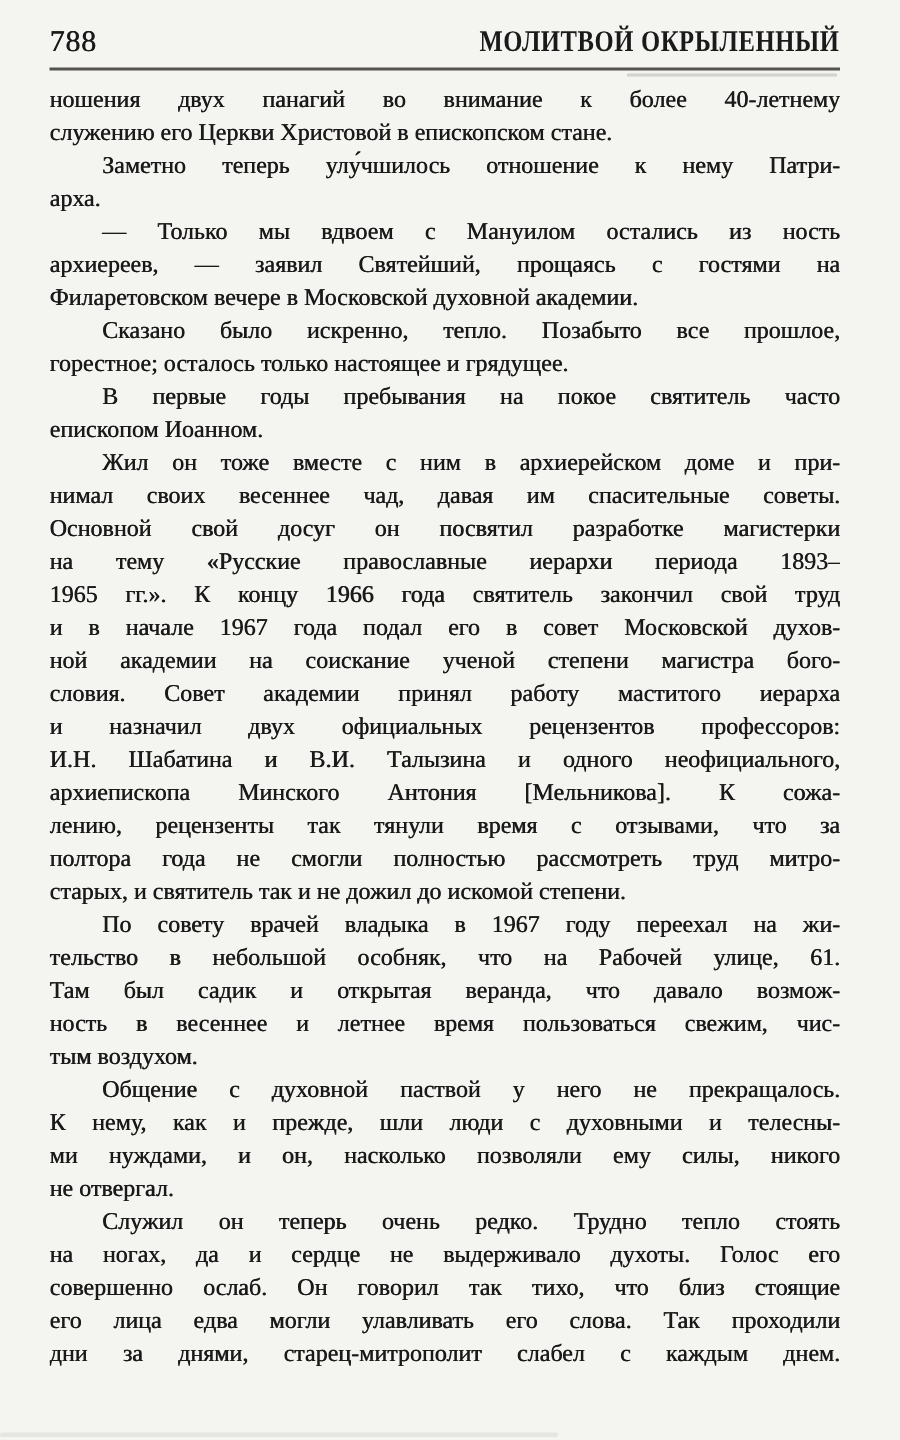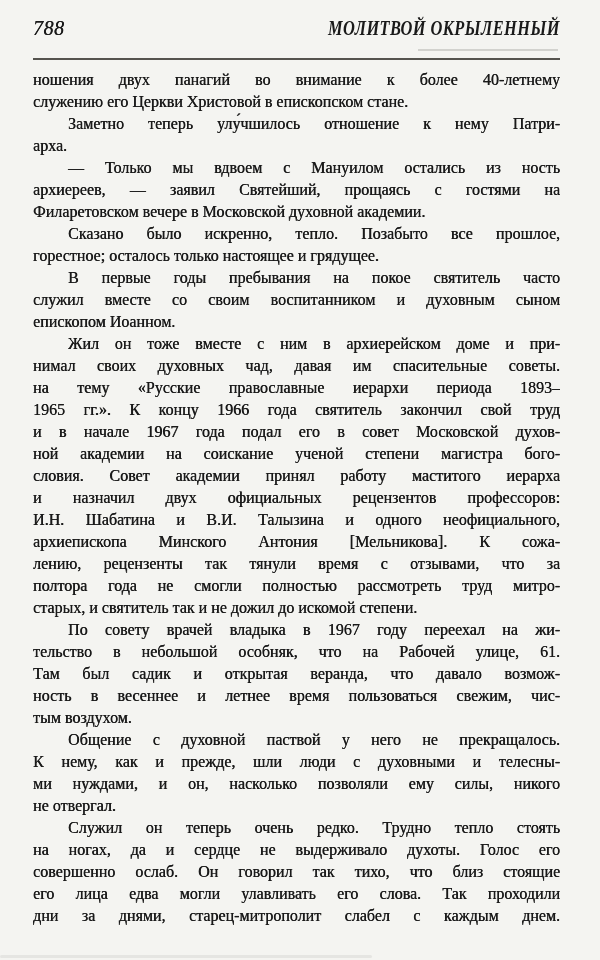--- a/index.html
+++ b/index.html
@@ -11,23 +11,22 @@
     font-family: "Liberation Serif", "DejaVu Serif", serif;
     overflow: hidden;
     position: relative;
   }
   .page { padding: 17px 40px 0 33px; }
 
   .header {
     display: flex;
     justify-content: space-between;
     align-items: flex-end;
-    padding-bottom: 18px;
+    padding-bottom: 5px;
     border-bottom: 2px solid var(--rule, #55534e);
-    font-style: italic;
   }
   .page-number {
     font-size: 20px;
     letter-spacing: 0.5px;
     text-shadow: 0.3px 0 0 currentColor;
   }
   .running-title {
     font-size: 20px;
     font-weight: bold;
     letter-spacing: 0.5px;
@@ -79,24 +78,24 @@
       <div class="line">ношения двух панагий во внимание к более 40-летнему</div>
       <div class="line last">служению его Церкви Христовой в епископском стане.</div>
       <div class="line indent">Заметно теперь улу́чшилось отношение к нему Патри-</div>
       <div class="line last">арха.</div>
       <div class="line indent">— Только мы вдвоем с Мануилом остались из ность</div>
       <div class="line">архиереев, — заявил Святейший, прощаясь с гостями на</div>
       <div class="line last">Филаретовском вечере в Московской духовной академии.</div>
       <div class="line indent">Сказано было искренно, тепло. Позабыто все прошлое,</div>
       <div class="line last">горестное; осталось только настоящее и грядущее.</div>
       <div class="line indent">В первые годы пребывания на покое святитель часто</div>
-      <div class="line">служил вместе со своим воспитанником и духовным сыном</div>
       <div class="line last">епископом Иоанном.</div>
       <div class="line indent">Жил он тоже вместе с ним в архиерейском доме и при-</div>
-      <div class="line">нимал своих духовных чад, давая им спасительные советы.</div>
+      <div class="line">нимал своих весеннее чад, давая им спасительные советы.</div>
+      <div class="line">Основной свой досуг он посвятил разработке магистерки</div>
       <div class="line">на тему «Русские православные иерархи периода 1893–</div>
       <div class="line">1965 гг.». К концу 1966 года святитель закончил свой труд</div>
       <div class="line">и в начале 1967 года подал его в совет Московской духов-</div>
       <div class="line">ной академии на соискание ученой степени магистра бого-</div>
       <div class="line">словия. Совет академии принял работу маститого иерарха</div>
       <div class="line">и назначил двух официальных рецензентов профессоров:</div>
       <div class="line">И.Н. Шабатина и В.И. Талызина и одного неофициального,</div>
       <div class="line">архиепископа Минского Антония [Мельникова]. К сожа-</div>
       <div class="line">лению, рецензенты так тянули время с отзывами, что за</div>
       <div class="line">полтора года не смогли полностью рассмотреть труд митро-</div>

